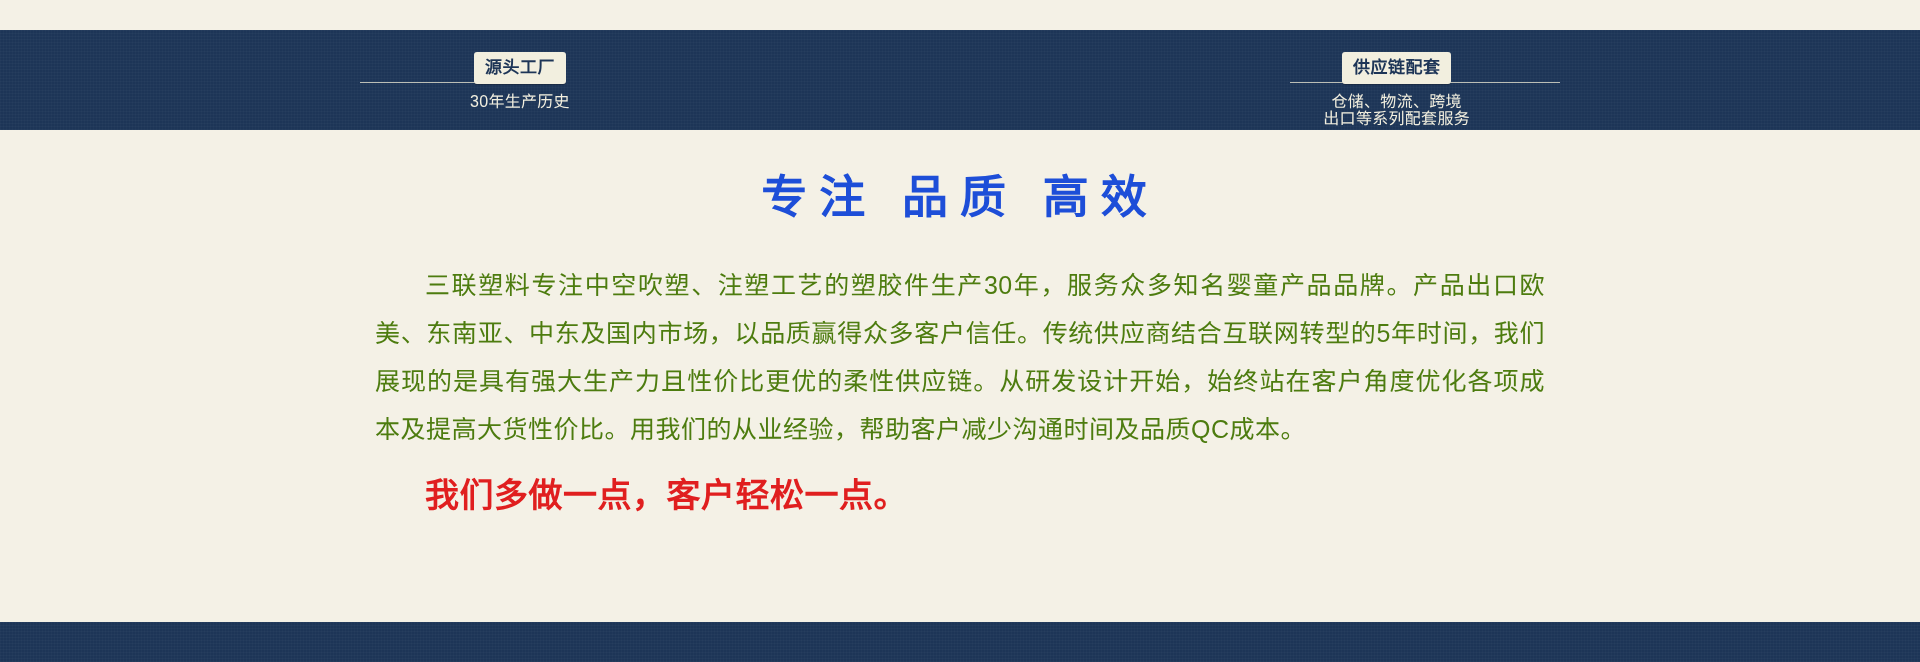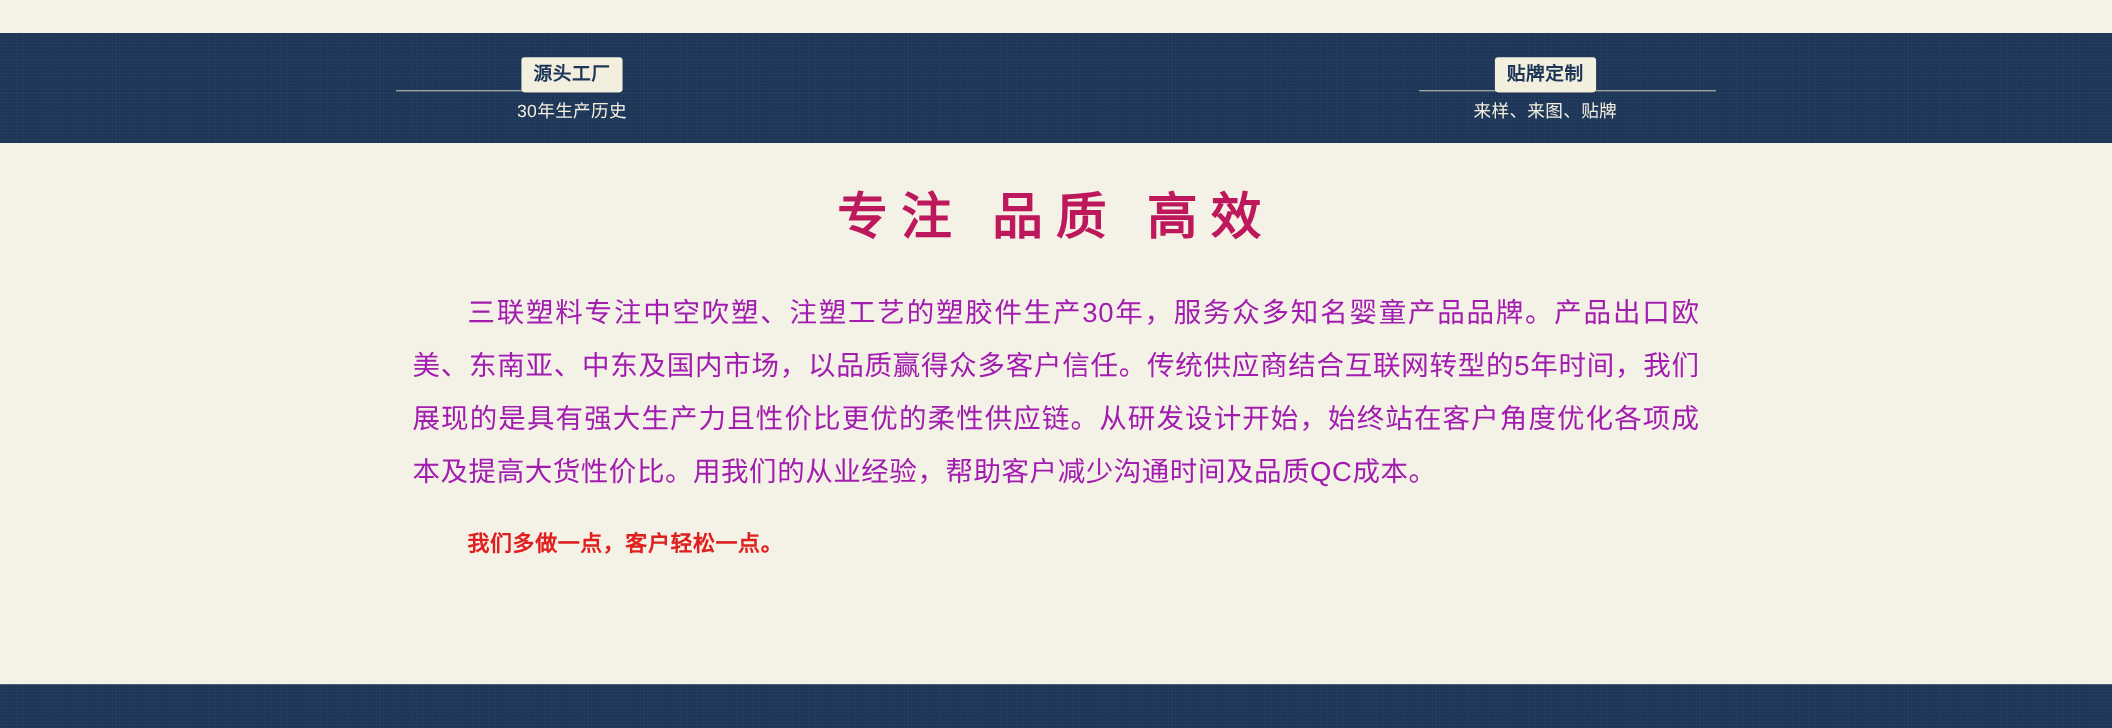--- a/index.html
+++ b/index.html
@@ -92,43 +92,43 @@
     top: 130px;
     width: 1920px;
     height: 492px;
     background: #f4f1e6;
   }
 
   .headline {
     margin: 0;
     padding-top: 40px;
     text-align: center;
-    color: #be185d;
+    color: #1d4ed8;
     font-size: 46px;
     font-weight: bold;
     letter-spacing: 12px;
     line-height: 1.2;
   }
 
   .body-text {
     width: 1170px;
     margin: 36px auto 0 auto;
-    color: #a21caf;
+    color: #4d7c0f;
     font-size: 25px;
     line-height: 48px;
     text-align: justify;
     text-indent: 50px;
     letter-spacing: 0.5px;
   }
 
   .slogan {
     width: 1170px;
     margin: 22px auto 0 auto;
     color: #e01f1f;
-    font-size: 20px;
+    font-size: 34px;
     font-weight: bold;
     line-height: 40px;
     text-indent: 50px;
     letter-spacing: 0.5px;
   }
 
   
   .bottom-band {
     position: absolute;
     left: 0;
@@ -162,25 +162,26 @@
     <div class="rule rule-right"></div>
 
     <div class="features">
 
       <div class="feature">
         <div class="feature-badge">源头工厂</div>
         <div class="feature-desc">30年生产历史</div>
       </div>
 
 
+
       <div class="feature">
-        <div class="feature-badge">贴牌定制</div>
-        <div class="feature-desc">来样、来图、贴牌</div>
+        <div class="feature-badge">供应链配套</div>
+        <div class="feature-desc">仓储、物流、跨境
+出口等系列配套服务</div>
       </div>
-
 
 
     </div>
   </div>
 
   <div class="content">
     <h1 class="headline">专注  品质  高效</h1>
     <p class="body-text">三联塑料专注中空吹塑、注塑工艺的塑胶件生产30年，服务众多知名婴童产品品牌。产品出口欧美、东南亚、中东及国内市场，以品质赢得众多客户信任。传统供应商结合互联网转型的5年时间，我们展现的是具有强大生产力且性价比更优的柔性供应链。从研发设计开始，始终站在客户角度优化各项成本及提高大货性价比。用我们的从业经验，帮助客户减少沟通时间及品质QC成本。</p>
     <p class="slogan">我们多做一点，客户轻松一点。</p>
   </div>

